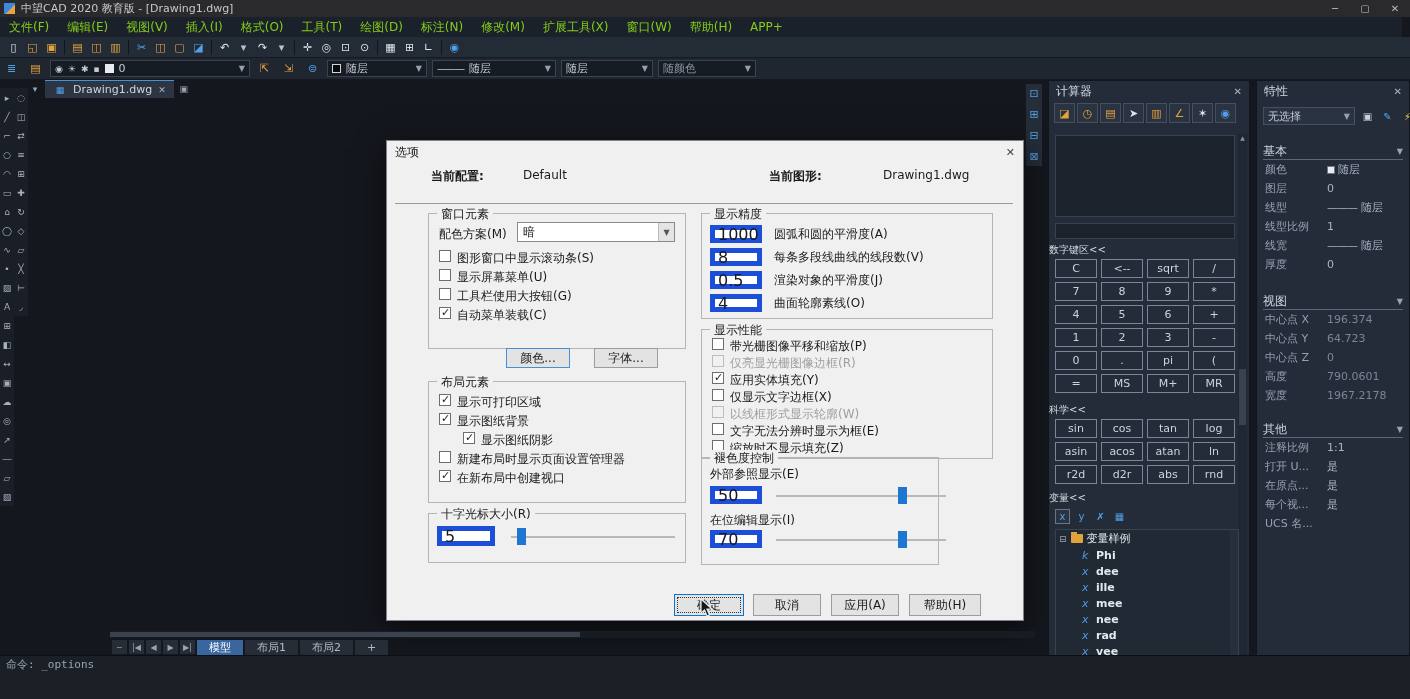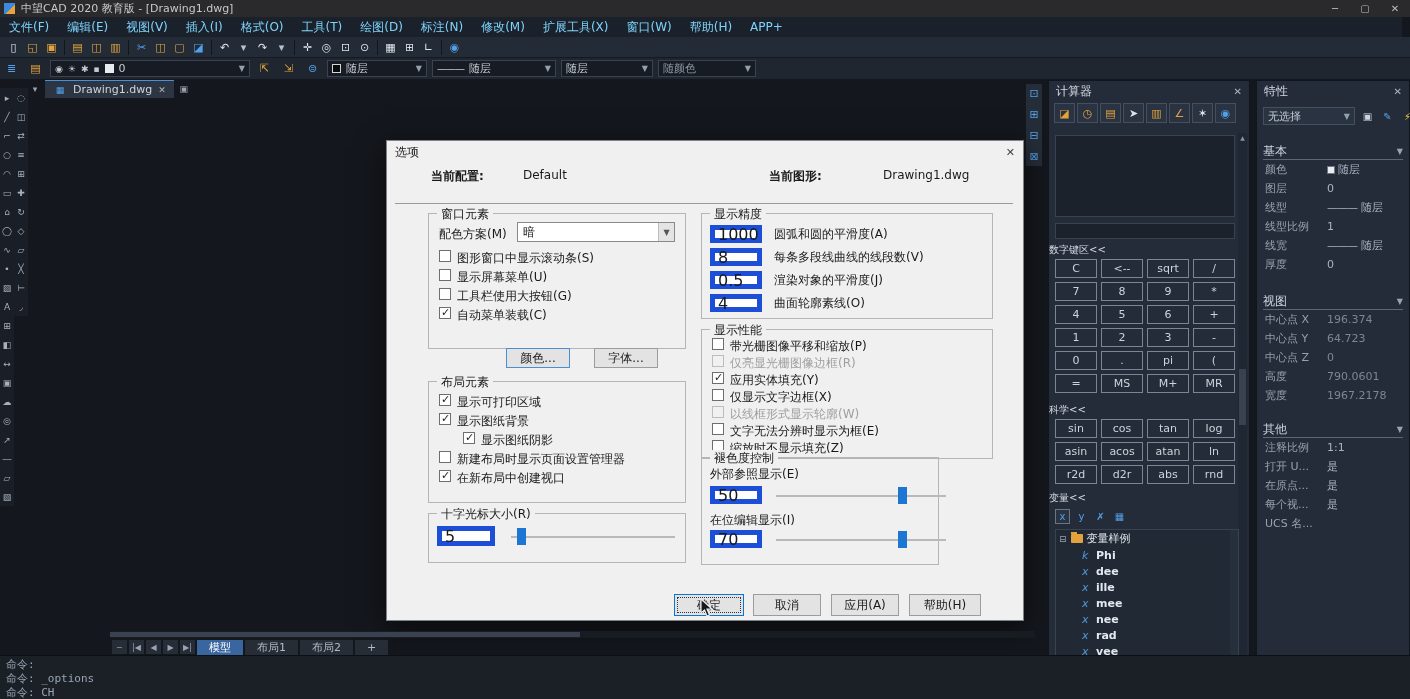--- a/index.html
+++ b/index.html
@@ -3,21 +3,21 @@
 <meta charset="utf-8">
 <style>
 *{margin:0;padding:0;box-sizing:border-box}
 html,body{width:1410px;height:699px;overflow:hidden;background:#14171d;font-family:"DejaVu Sans",sans-serif}
 #app{position:relative;width:1410px;height:699px;background:#14171d;overflow:hidden}
 
 #titlebar{position:absolute;top:0;left:0;right:0;height:17px;background:#2a2a2c;display:flex;align-items:center;gap:6px;padding-left:4px;color:#c8c8c8;font-size:11px}
 #app-logo{width:11px;height:11px;background:linear-gradient(135deg,#3c8ae0 55%,#e8a33d 45%);flex:none}
 #win-controls{margin-left:auto;display:flex}
 .winbtn{width:30px;height:17px;display:flex;align-items:center;justify-content:center;color:#bdbdbd;font-size:10px}
-#menubar{position:absolute;top:17px;left:0;right:8px;height:20px;background:#1b212b;display:flex;align-items:center;color:#7dd3fc;font-size:12px}
+#menubar{position:absolute;top:17px;left:0;right:8px;height:20px;background:#1b212b;display:flex;align-items:center;color:#84cc16;font-size:12px}
 .menu-item{padding:0 9px;height:20px;line-height:20px;white-space:nowrap}
 #toolbar1{position:absolute;top:37px;left:0;right:0;height:21px;background:#232b37;border-bottom:1px solid #151a22;display:flex;align-items:center;padding-left:4px}
 .tbtn{width:19px;height:18px;display:flex;align-items:center;justify-content:center;font-size:11px;color:#b9c2cf;flex:none}
 .tbtn.or{color:#e2a23c}.tbtn.bl{color:#53a0e8}.tbtn.wh{color:#dfe4ea}
 .tsep{width:1px;height:15px;background:#11161e;margin:0 3px;flex:none}
 #toolbar2{position:absolute;top:58px;left:0;right:0;height:21px;background:#20262f;display:flex;align-items:center;gap:5px;padding-left:2px}
 .dd{height:17px;background:#171c24;border:1px solid #3a434f;color:#c7ccd3;font-size:11px;display:flex;align-items:center;gap:5px;padding:0 4px;flex:none}
 .dd .caret{margin-left:auto;font-size:8px;color:#93a0ae}
 .swb{width:9px;height:9px;background:#0a0a0a;border:1px solid #cfd5dc;flex:none}
 .sww{width:9px;height:9px;background:#e8ecf0;flex:none}
@@ -689,22 +689,20 @@
       <span class="navbtn">|◀</span>
       <span class="navbtn">◀</span>
       <span class="navbtn">▶</span>
       <span class="navbtn">▶|</span>
     <span class="ltab on">模型</span>
       <span class="ltab">布局1</span>
       <span class="ltab">布局2</span>
     <span class="ltab">+</span>
   </div>
   <div id="cmdarea">
-    <div class="cmdline">命令:</div>
       <div class="cmdline">命令: _options</div>
-      <div class="cmdline">命令: CH</div>
   </div>
 
   <svg id="cursor" width="14" height="20" viewBox="0 0 14 20">
     <path d="M1,1 L1,15 L4.5,12 L7,18 L9.5,17 L7,11 L12,11 Z" fill="#15181e" stroke="#e8eaec" stroke-width="1.2"></path>
   </svg>
 
 </div>
 
 </body></html>

